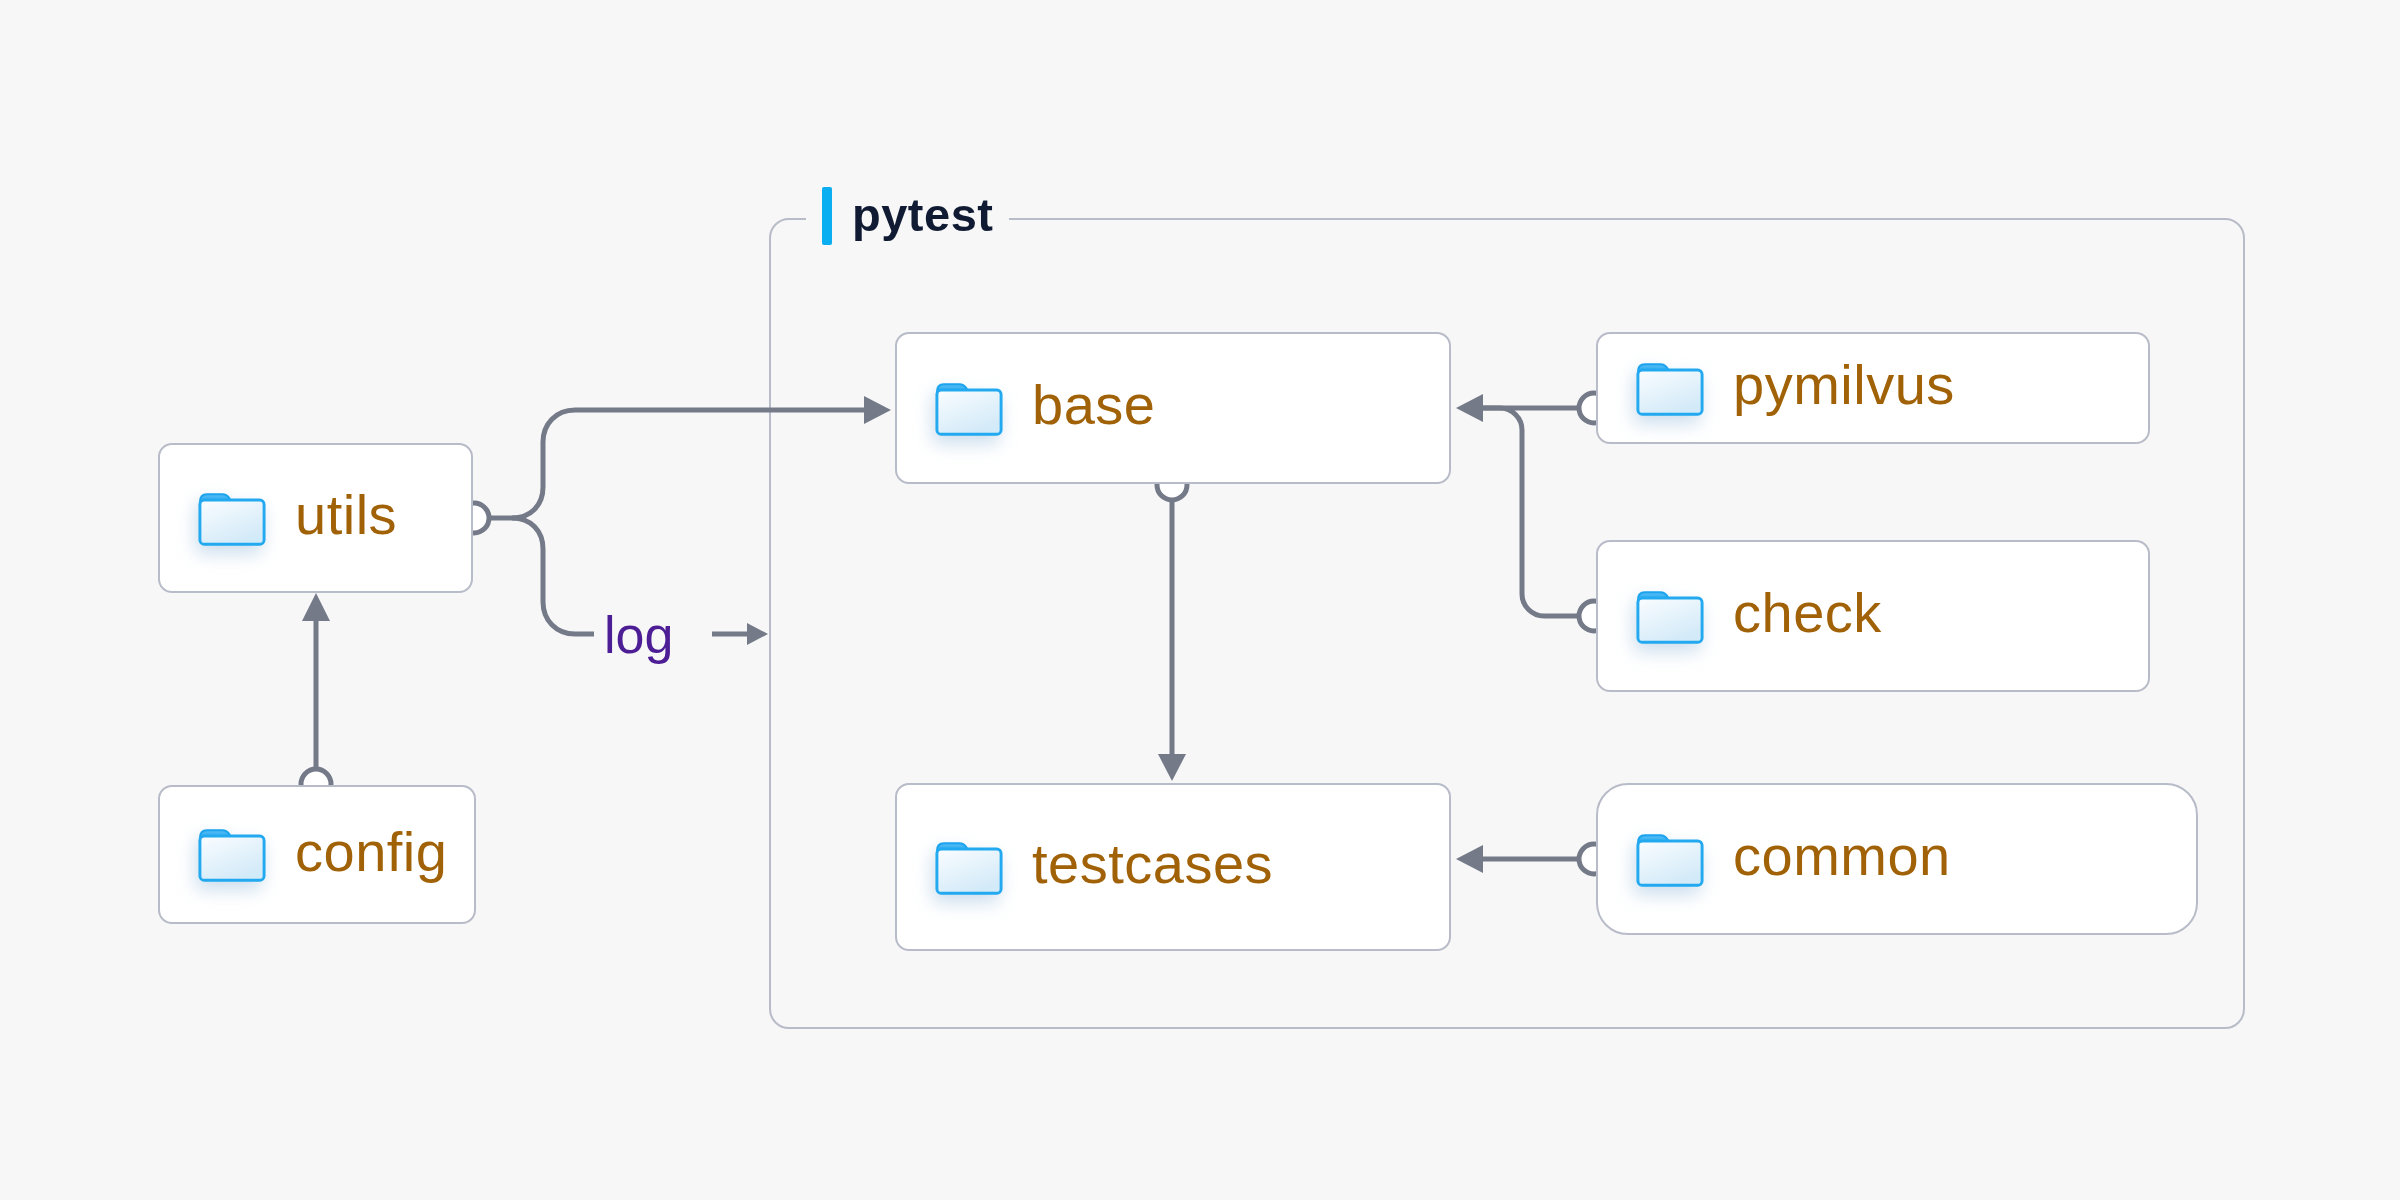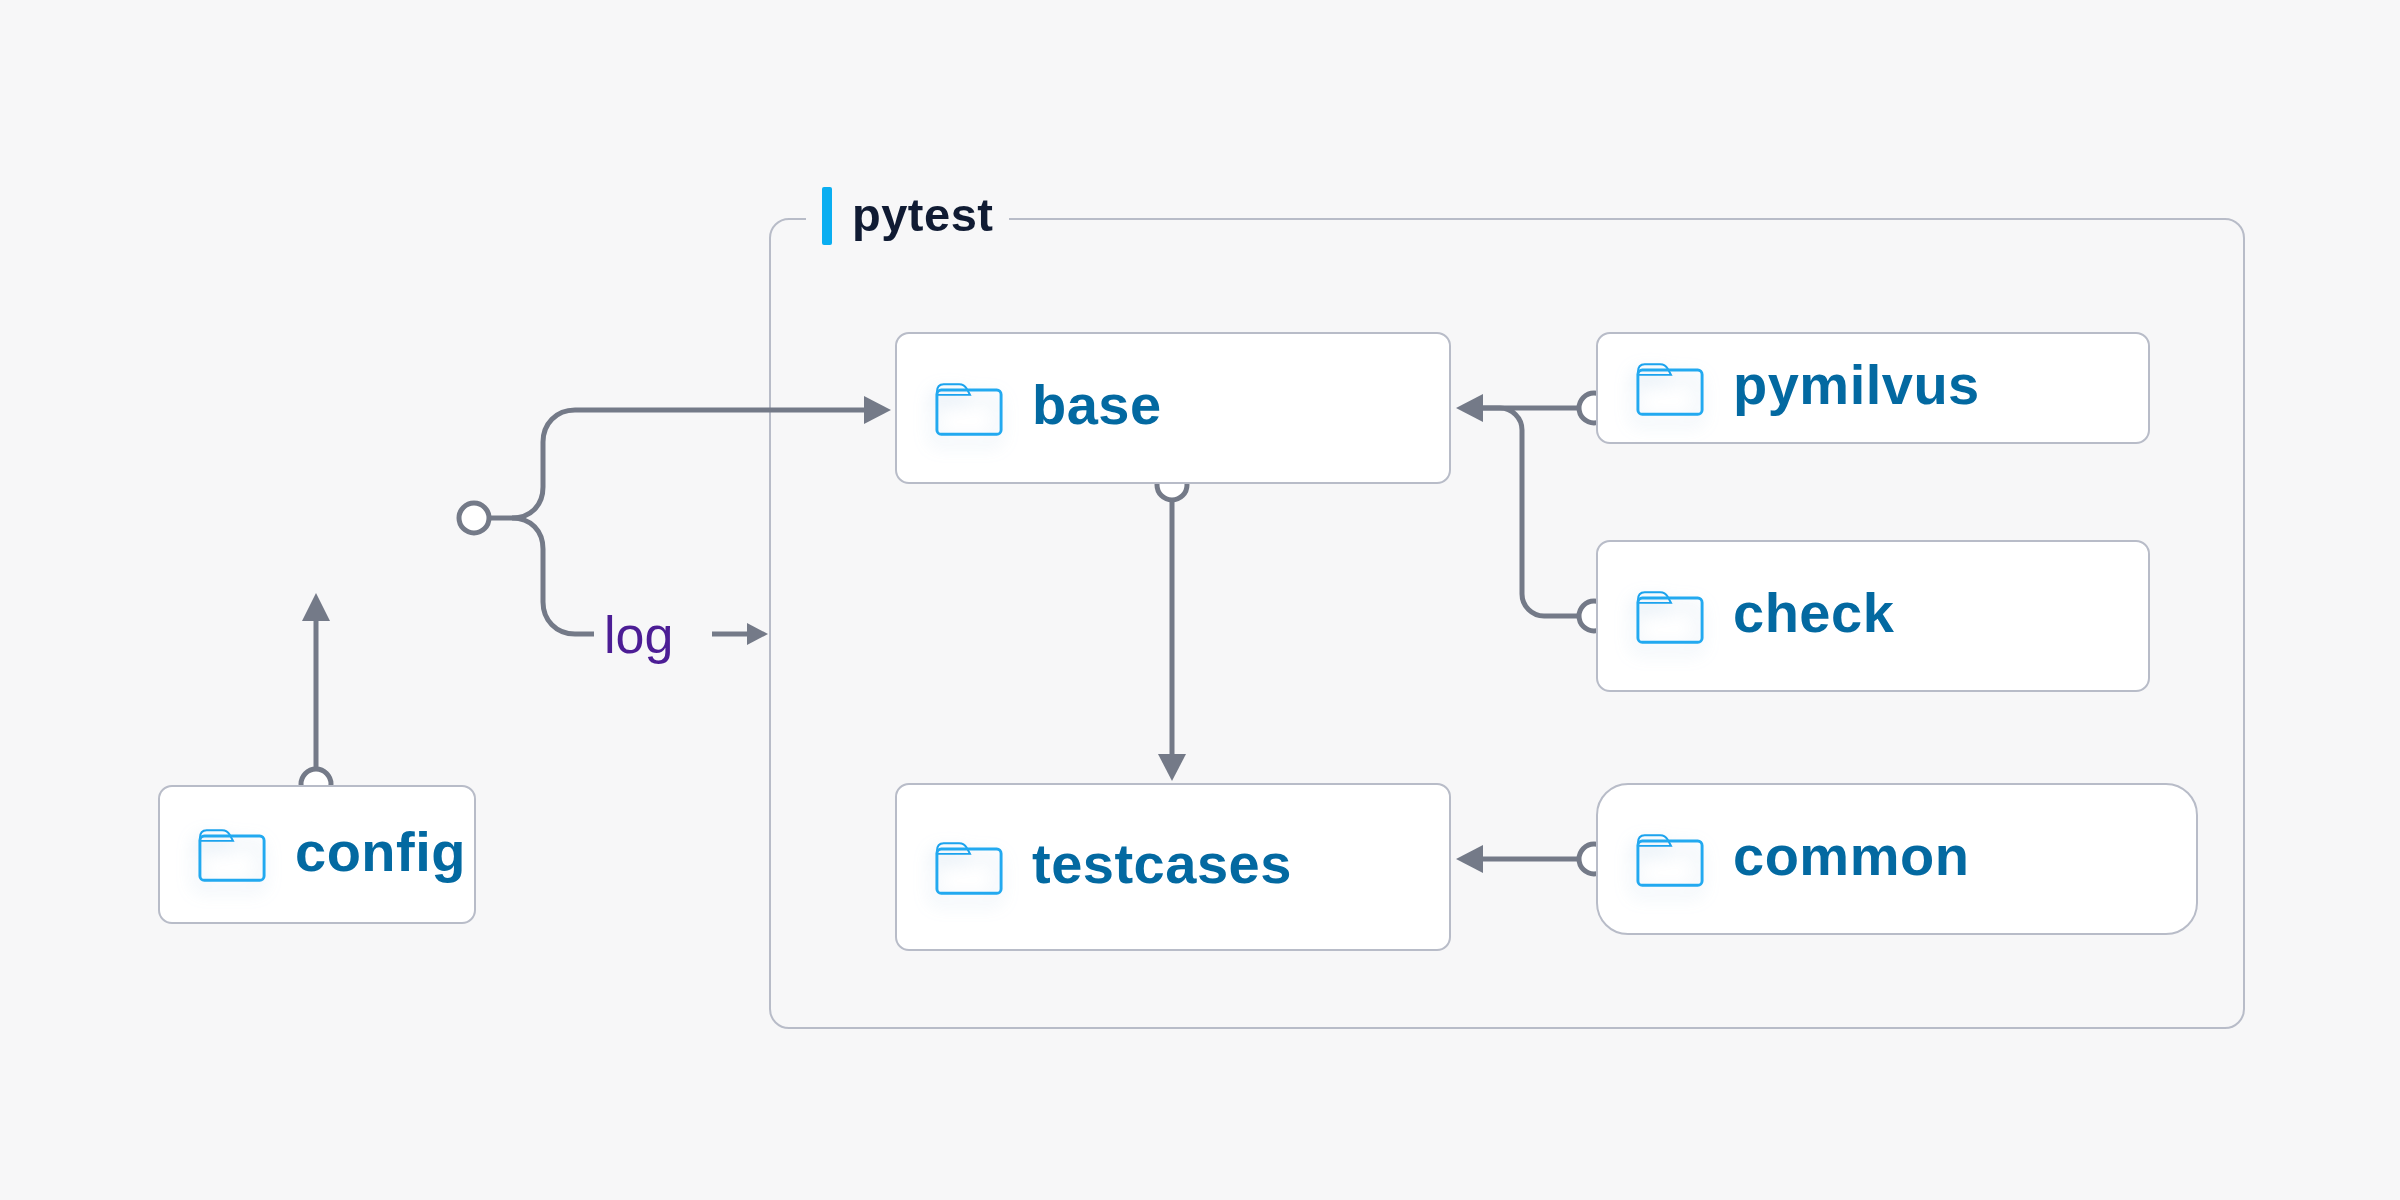--- a/index.html
+++ b/index.html
@@ -44,21 +44,21 @@
   .node {
     position: absolute;
     box-sizing: border-box;
     background: #ffffff;
     border: 2px solid #b8bcc8;
     border-radius: 14px;
     display: flex; align-items: center;
     padding-left: 37px; gap: 28px;
   }
   .node .label {
-    font-size: 56px; font-weight: 700; color: #0369a1;
+    font-size: 56px; font-weight: 400; color: #a16207;
     letter-spacing: 0.5px; line-height: 1;
     padding-bottom: 6px;
   }
   .node .folder { width: 70px; height: 57px; flex: 0 0 auto;
     filter: drop-shadow(-3px 8px 9px rgba(110,160,205,0.35)); }
 
   .n-utils     { left: 158px;  top: 443px; width: 315px; height: 150px; }
   .n-config    { left: 158px;  top: 785px; width: 318px; height: 139px; }
   .n-base      { left: 895px;  top: 332px; width: 556px; height: 152px; }
   .n-pymilvus  { left: 1596px; top: 332px; width: 554px; height: 112px; }
@@ -120,20 +120,37 @@
     </g>
   </svg>
 
   <div class="group-label">
     <div class="accent-bar"></div>
     <div class="group-title">pytest</div>
   </div>
 
   <div class="edge-label">log</div>
 
+  <div class="node n-utils">
+    <svg class="folder" viewBox="0 0 72 58">
+      <defs>
+        <linearGradient id="fbody" x1="0" y1="0" x2="0.55" y2="1">
+          <stop offset="0" stop-color="#fafdff"></stop>
+            <stop offset="1" stop-color="#d3eaf8"></stop>
+        </linearGradient>
+        <linearGradient id="ftab" x1="0" y1="0" x2="0" y2="1">
+          <stop offset="0" stop-color="#54bcf4"></stop>
+            <stop offset="1" stop-color="#1ba3ee"></stop>
+        </linearGradient>
+      </defs>
+      <path d="M3 12 Q3 4 10 4 L26 4 Q31 4 33.5 8.5 L37 15 L3 15 Z" fill="url(#ftab)" stroke="#1ba3ee" stroke-width="2"></path>
+      <rect x="3" y="10" width="66" height="45.5" rx="4.5" fill="url(#fbody)" stroke="#22a9f0" stroke-width="3"></rect>
+    </svg>
+    <span class="label">utils</span>
+  </div>
 
   <div class="node n-config">
     <svg class="folder" viewBox="0 0 72 58">
       <path d="M3 12 Q3 4 10 4 L26 4 Q31 4 33.5 8.5 L37 15 L3 15 Z" fill="url(#ftab)" stroke="#1ba3ee" stroke-width="2"></path>
       <rect x="3" y="10" width="66" height="45.5" rx="4.5" fill="url(#fbody)" stroke="#22a9f0" stroke-width="3"></rect>
     </svg>
     <span class="label">config</span>
   </div>
 
   <div class="node n-base">

